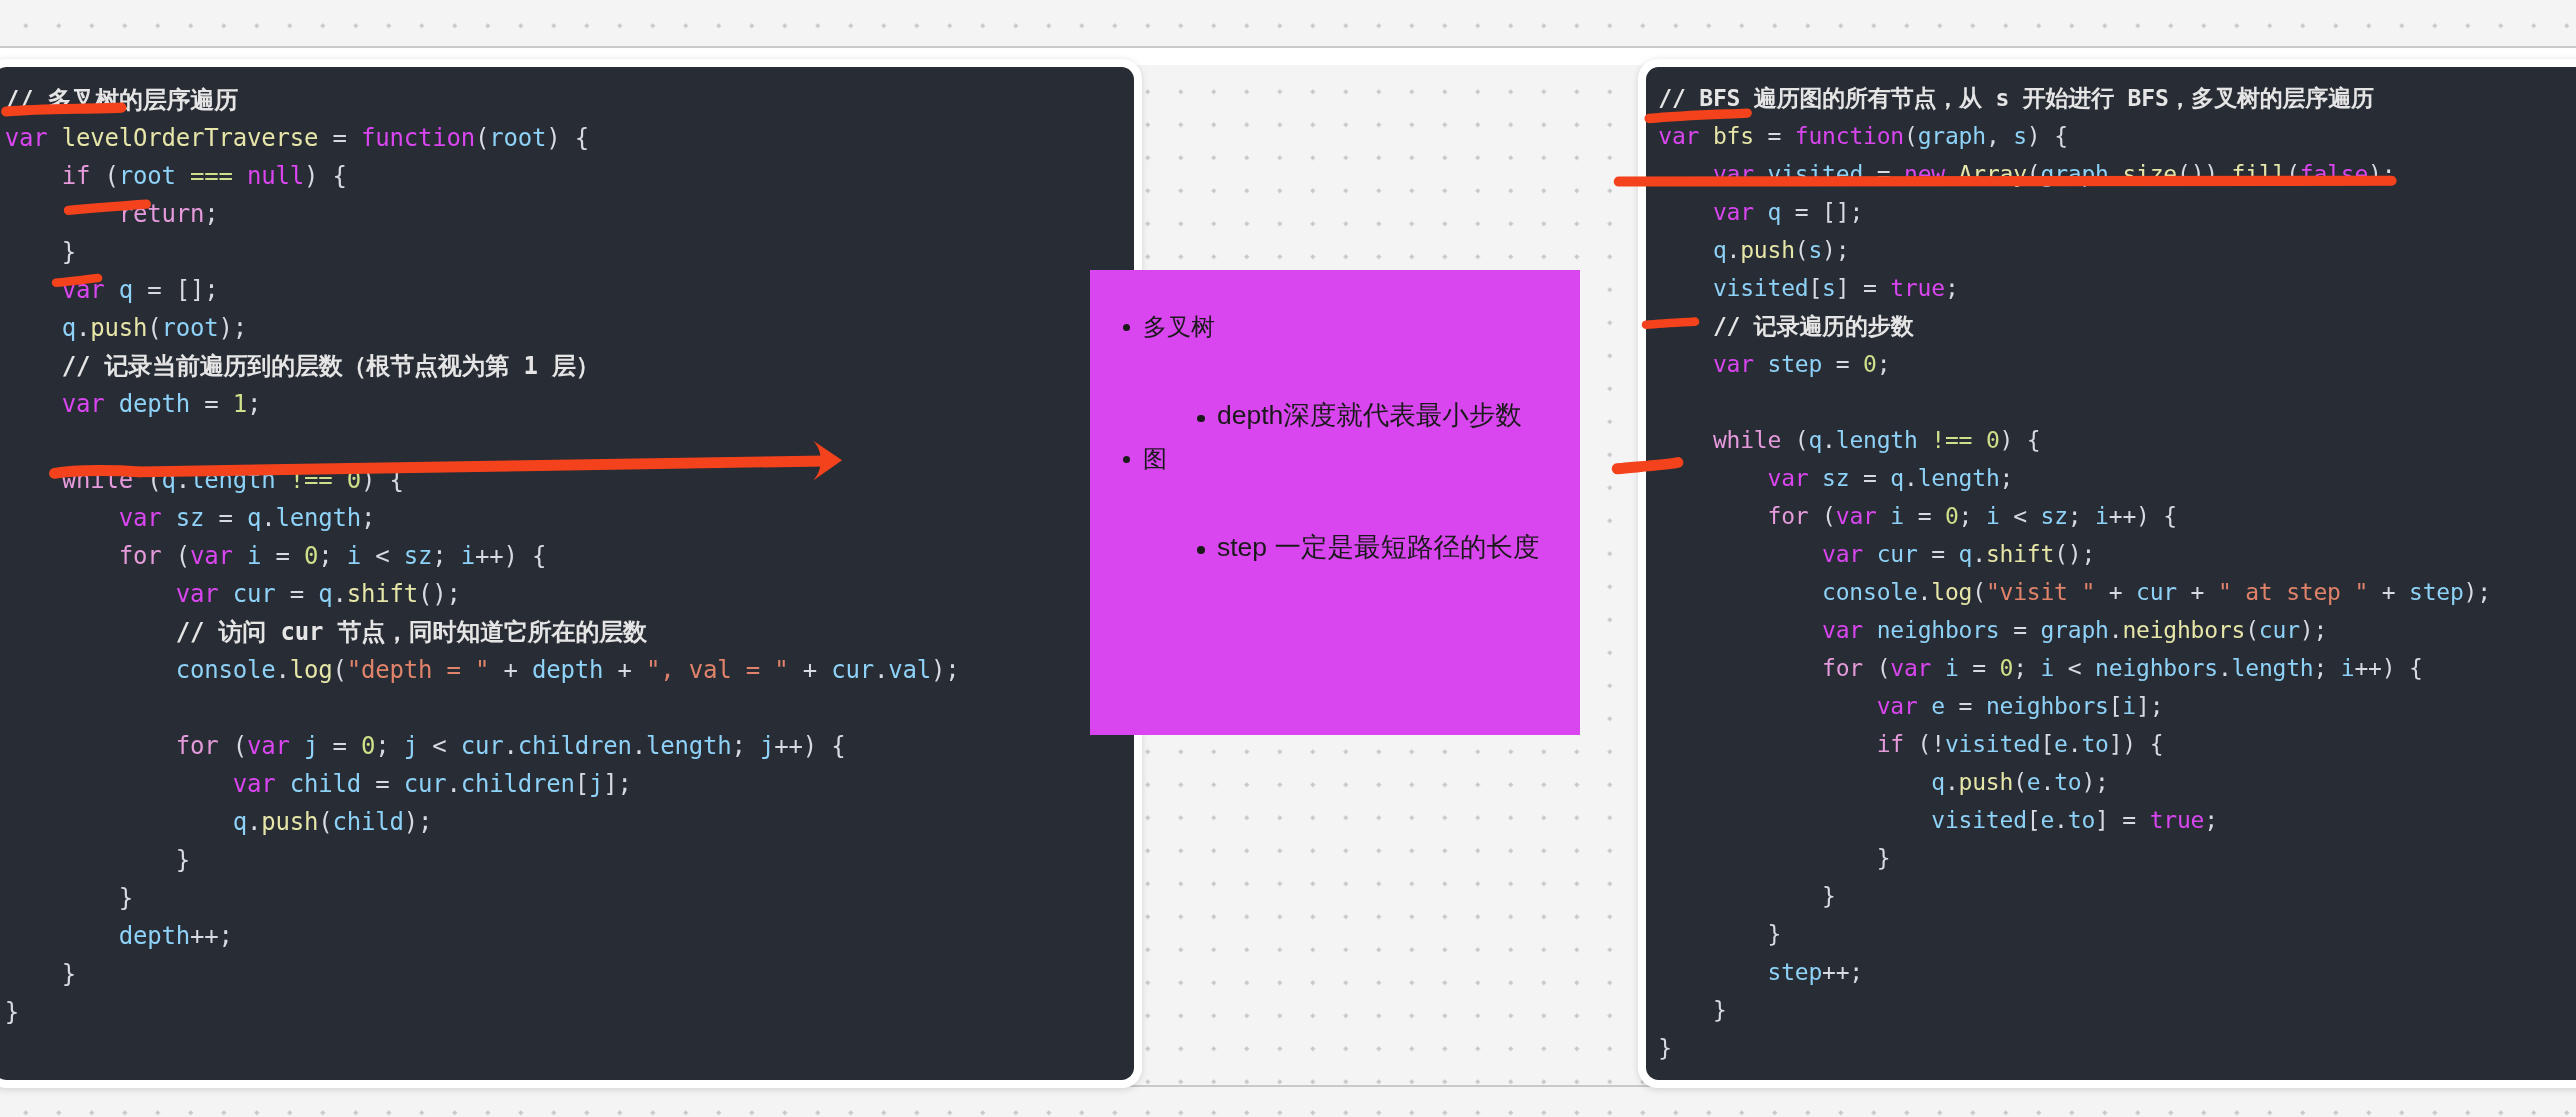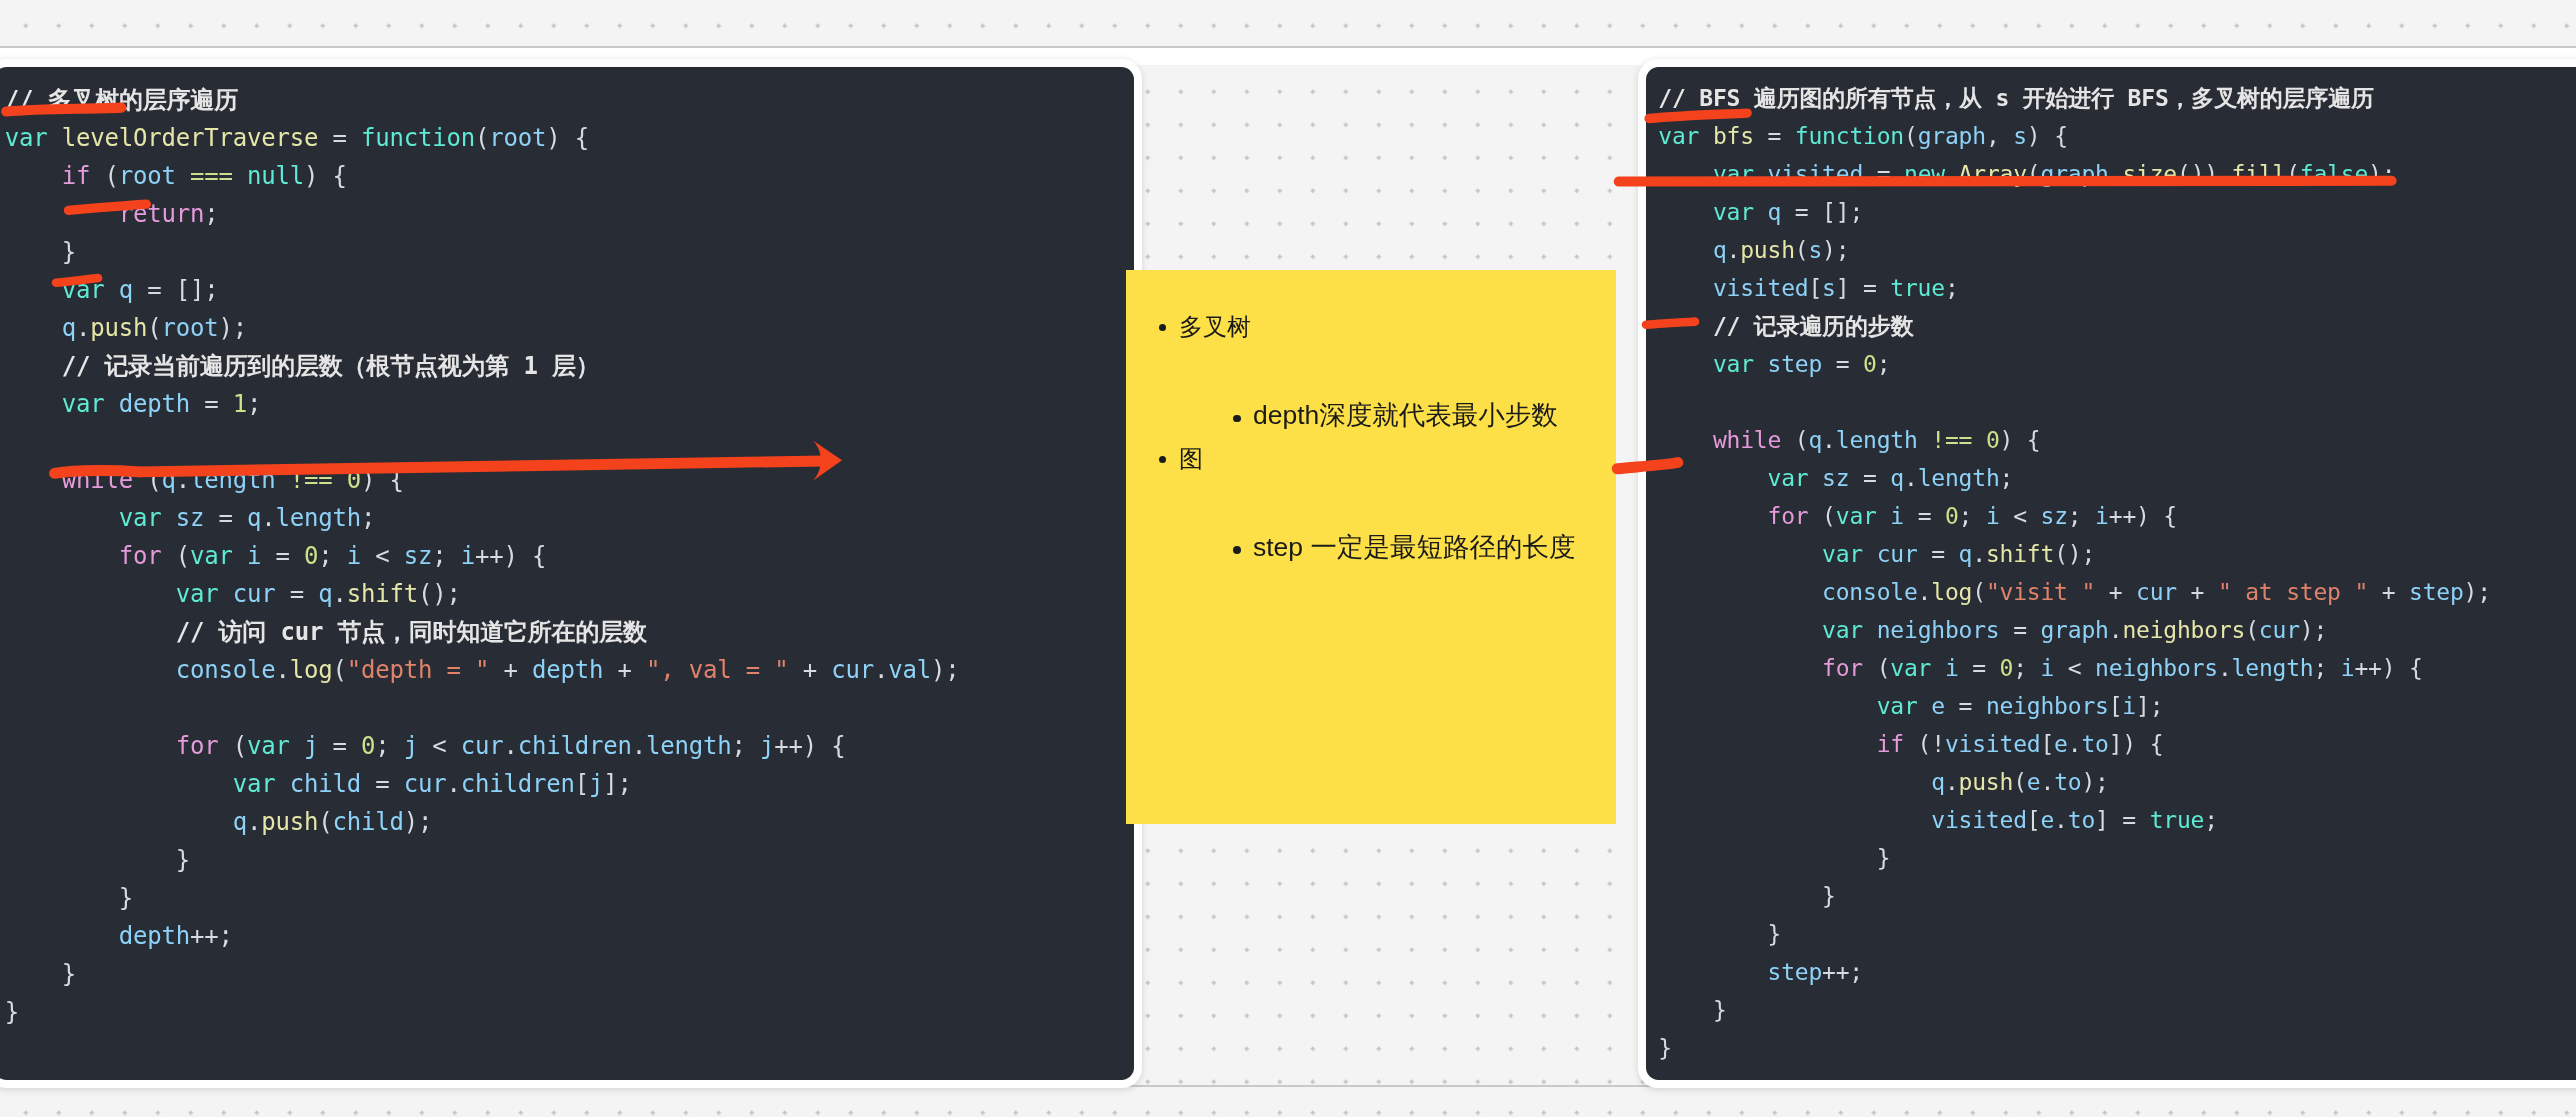--- a/index.html
+++ b/index.html
@@ -77,33 +77,33 @@
     color: #d7dae0;
     white-space: pre;
     padding: 14px 0 0 11px;
     letter-spacing: -0.2px;
   }
   .card-right pre.code { font-size: 23px; line-height: 38px; padding-top: 12.5px; padding-left: 12.5px; }
 
   
   .t-cmt  { color: #e5e5e5; font-style: normal; font-weight: bold; }
   .t-kw   { color: #e59bdb; }            
-  .t-var  { color: #5eead4; }            
+  .t-var  { color: #d946ef; }            
   .t-fn   { color: #e6e6a8; }            
   .t-ident{ color: #8ed2f8; }            
   .t-str  { color: #e0836a; }            
   .t-num  { color: #cfe08a; }            
   .t-pun  { color: #d7dae0; }
   .note-card {
     position: absolute;
-    left: 1126px;
+    left: 1090px;
     top: 270px;
     width: 490px;
-    height: 554px;
-    background: #fde047;
+    height: 465px;
+    background: #d946ef;
     padding: 36px 20px 7.8px 22px;
   }
   .note-card ul {
     list-style: none;
     font-family: "Liberation Sans", sans-serif;
     color: #1a1a1a;
   }
   .note-card li {
     position: relative;
     font-size: 24px;

